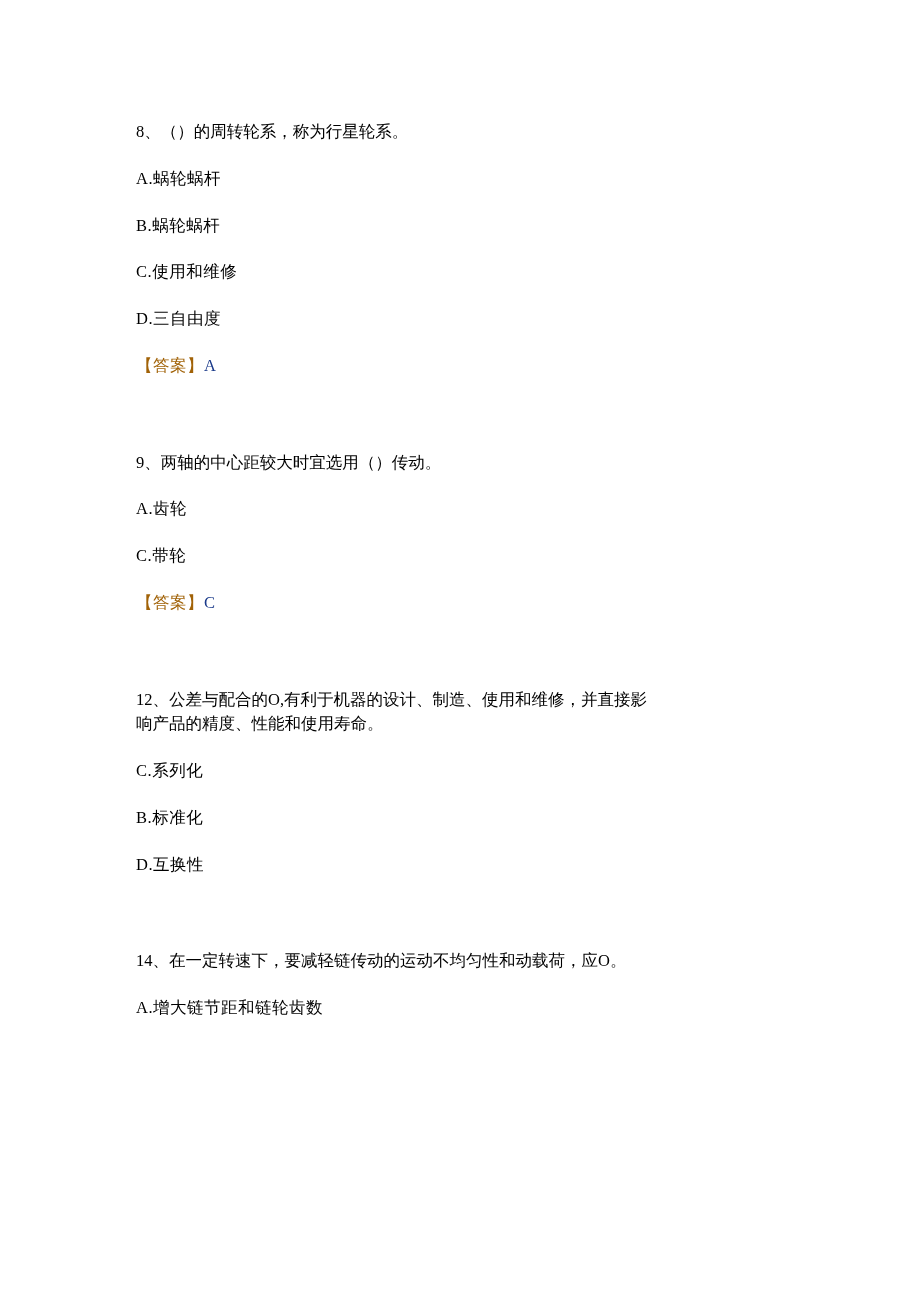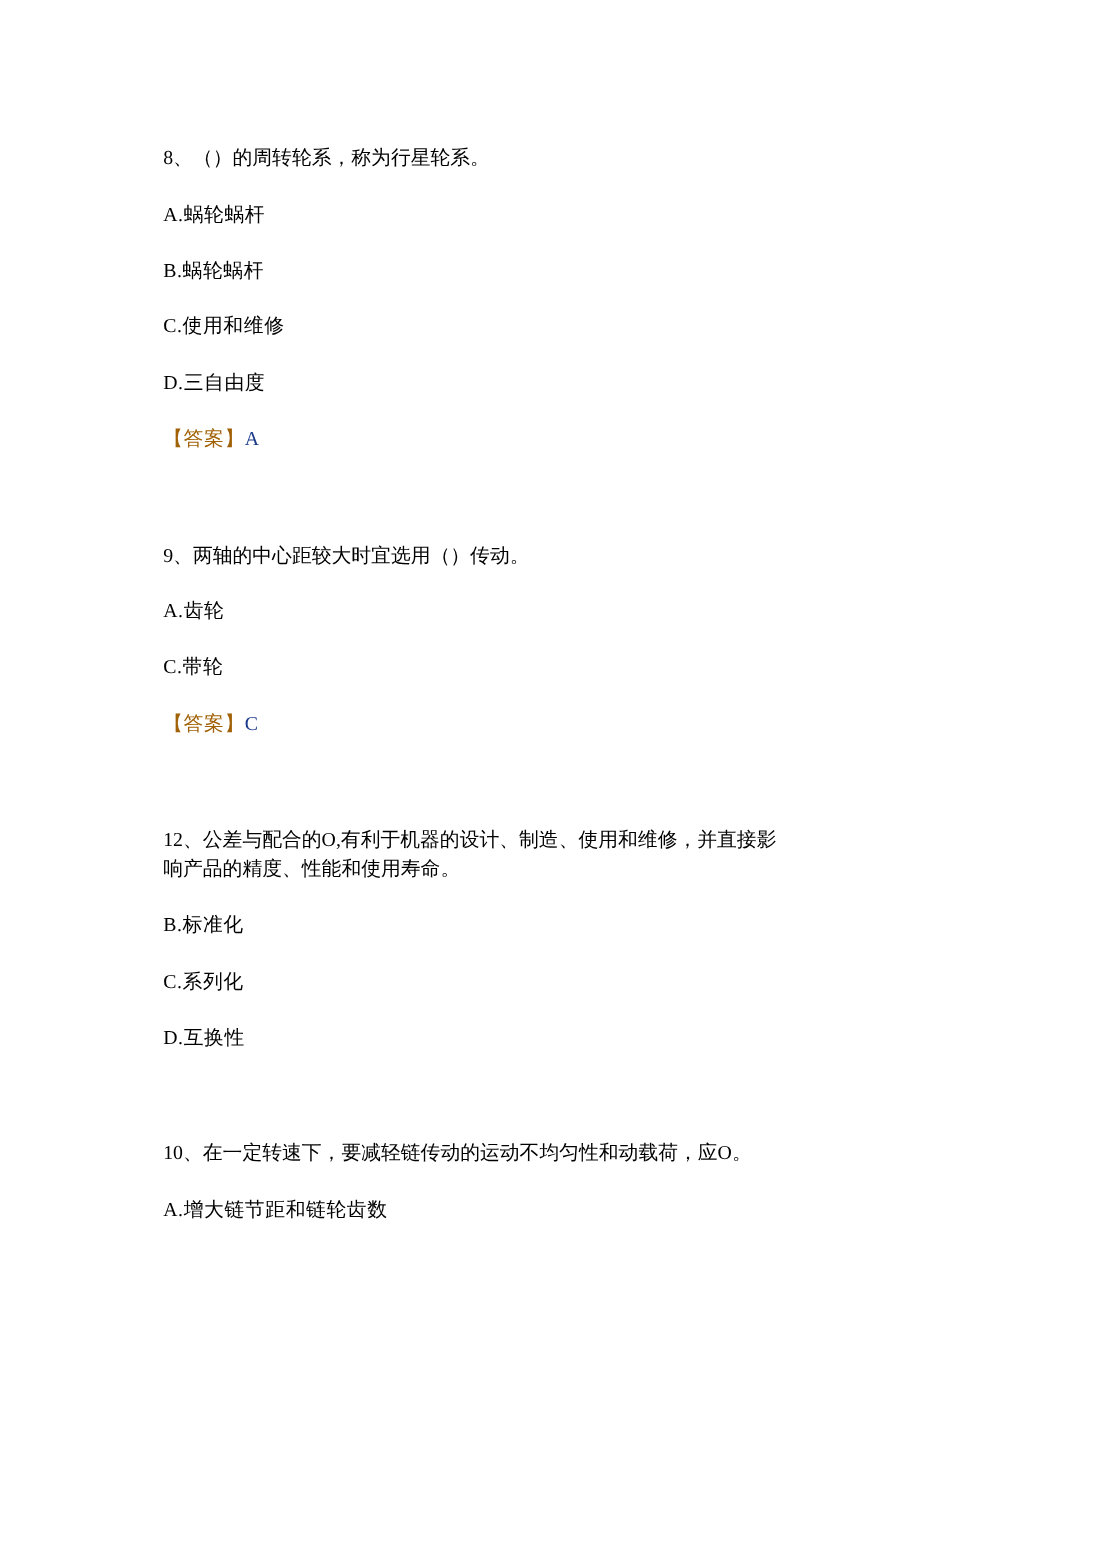--- a/index.html
+++ b/index.html
@@ -74,32 +74,32 @@
     <div class="answer">
       <span class="label-outer">【答案】</span><span>C</span>
     </div>
   </div>
 
   <div class="question">
     <div class="q-text">
       <span>12、</span><span>公差与配合的O,有利于机器的设计、制造、使用和维修，并直接影响产品的精度、性能和使用寿命。</span>
     </div>
     <div class="option">
-      <span>B.</span><span>标准化</span>
+      <span>C.</span><span>系列化</span>
     </div>
     <div class="option">
-      <span>C.</span><span>系列化</span>
+      <span>B.</span><span>标准化</span>
     </div>
     <div class="option">
       <span>D.</span><span>互换性</span>
     </div>
   </div>
 
   <div class="question">
     <div class="q-text">
-      <span>10、</span><span>在一定转速下，要减轻链传动的运动不均匀性和动载荷，应O。</span>
+      <span>14、</span><span>在一定转速下，要减轻链传动的运动不均匀性和动载荷，应O。</span>
     </div>
     <div class="option">
       <span>A.</span><span>增大链节距和链轮齿数</span>
     </div>
   </div>
 
 </div>
 
 </body></html>

